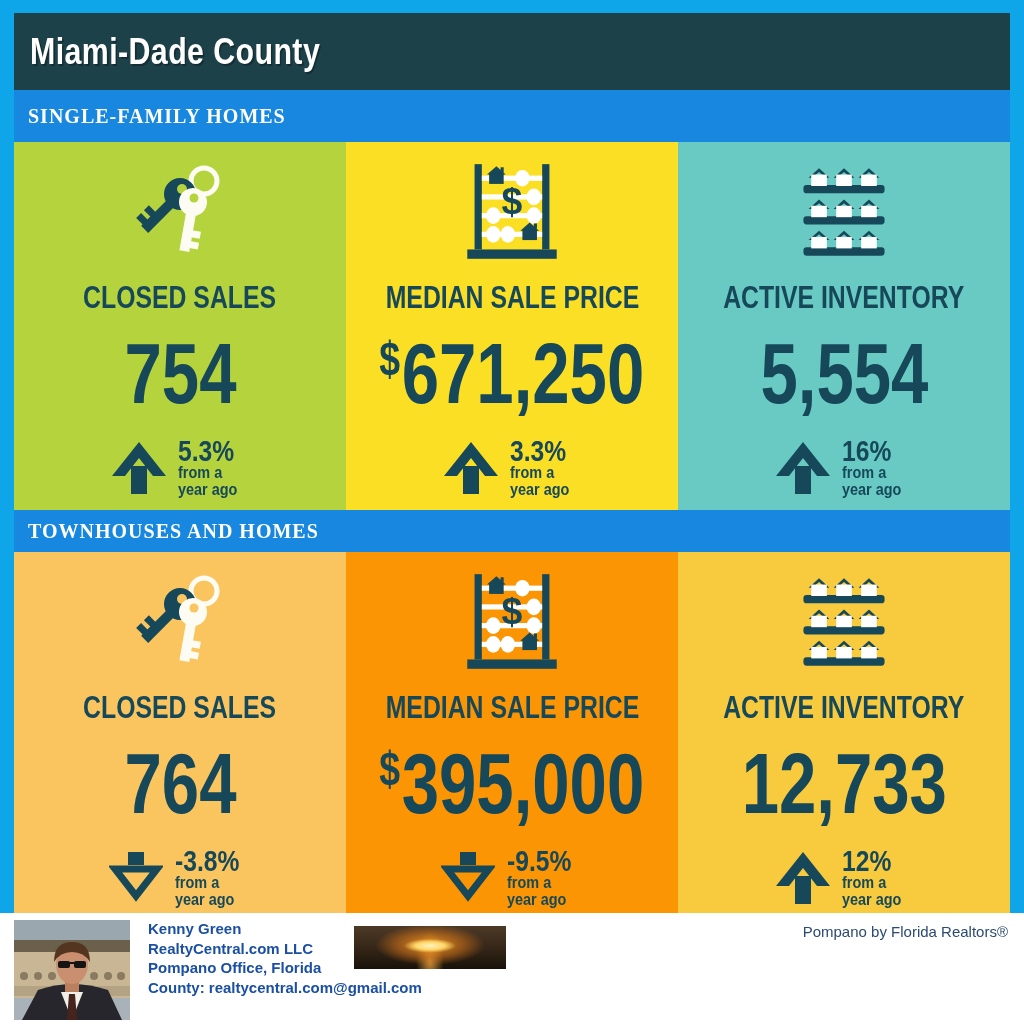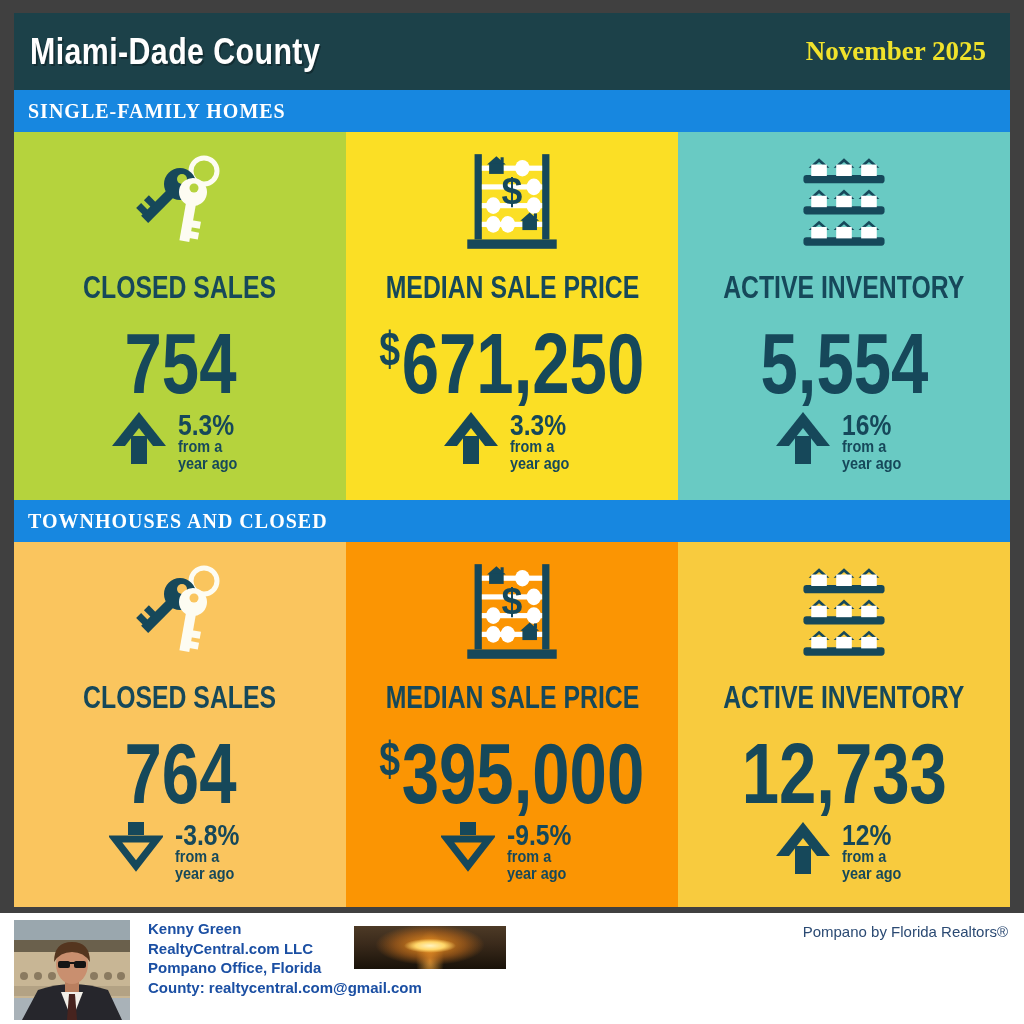--- a/index.html
+++ b/index.html
@@ -1,43 +1,43 @@
 <!DOCTYPE html>
 <html><head>
 <meta charset="utf-8">
 <style>
   html,body{margin:0;padding:0;background:#ffffff;}
   *{box-sizing:border-box;}
   body{font-family:"Liberation Sans",sans-serif;}
-  #canvas{position:relative;width:1024px;height:1024px;background:#404040;overflow:hidden;}
+  #canvas{position:relative;width:1024px;height:1024px;background:#0ea5e9;overflow:hidden;}
   .sheet{position:absolute;left:14px;top:13px;width:996px;}
 
   
   .hdr{height:77px;display:flex;align-items:center;justify-content:space-between;padding:0 24px 0 16px;}
   .hdr-title{color:#ffffff;font-weight:bold;font-size:37px;letter-spacing:.5px;
     transform:scaleX(.82);transform-origin:left center;white-space:nowrap;
     text-shadow:2px 2px 0 rgba(0,0,0,.30);}
   .hdr-date{font-family:"Liberation Serif",serif;font-weight:bold;font-size:27px;color:#f0e22b;white-space:nowrap;}
 
   
   .bar{display:flex;align-items:center;padding-left:14px;}
-  .bar1{height:42px;}
+  .bar1{height:52px;}
   .bar2{height:42px;}
   .bar-title{font-family:"Liberation Serif",serif;font-weight:bold;font-size:20px;color:#ffffff;letter-spacing:1px;white-space:nowrap;}
 
   
   .prow{display:flex;border-radius:18px;}
   .prow1 .panel{height:368px;}
   .prow2 .panel{height:365px;}
   .panel{width:332px;display:flex;flex-direction:column;align-items:center;color:#16485a;}
   .icon-wrap{margin-top:14px;height:112px;display:flex;align-items:center;justify-content:center;}
   .m-label{margin-top:14px;font-weight:bold;font-size:31px;line-height:1;transform:scaleX(.80);transform-origin:center;white-space:nowrap;}
   .m-value{margin-top:22px;font-weight:bold;font-size:86px;line-height:.9;transform:scaleX(.78);transform-origin:center;white-space:nowrap;}
   .m-value .cur{font-size:48px;vertical-align:28px;margin-right:2px;}
-  .m-change{margin-top:10px;display:flex;align-items:flex-start;}
+  .m-change{margin-top:26px;display:flex;align-items:flex-end;}
   .arrow{width:54px;height:56px;flex:0 0 auto;margin-right:12px;}
   .chg-text{display:flex;flex-direction:column;align-items:flex-start;transform:scaleX(.85);transform-origin:left top;}
   .chg-pct{font-weight:bold;font-size:29px;line-height:26px;}
   .chg-sub{font-weight:bold;font-size:17px;line-height:17px;}
 
   
   .footer{position:absolute;left:0;top:903px;width:1024px;height:121px;background:#ffffff;margin-top:10px;}
   .agent-photo{position:absolute;left:14px;top:7px;width:116px;height:100px;display:block;}
   .contact{position:absolute;left:148px;top:6px;font-weight:bold;font-size:15px;line-height:19.5px;}
   .logo-block{position:absolute;left:354px;top:8px;width:152px;}
@@ -126,21 +126,20 @@
       <polygon points="6,17 48,17 27,44" fill="none" stroke="currentColor" stroke-width="7"></polygon>
     </g>
   </defs>
 </svg>
 
 <div id="canvas">
   <div class="sheet">
 
     <div class="hdr" style="background: rgb(28, 65, 73); --bg: #1c4149;">
       <div class="hdr-title">Miami-Dade County</div>
-      <div class="hdr-date">November 2025</div>
     </div>
 
     <div class="bar bar1" style="background: rgb(23, 135, 224); --bg: #1787e0;">
       <span class="bar-title">SINGLE-FAMILY HOMES</span>
     </div>
 
     <div class="prow prow1">
 
       <div class="panel" style="background: rgb(181, 211, 61); --bg: #b5d33d;">
         <div class="icon-wrap">
@@ -197,21 +196,21 @@
           <div class="chg-text">
             <span class="chg-pct">16%</span>
             <span class="chg-sub">from a</span>
             <span class="chg-sub">year ago</span>
           </div>
         </div>
       </div>
     </div>
 
     <div class="bar bar2" style="background: rgb(23, 135, 224); --bg: #1787e0;">
-      <span class="bar-title">TOWNHOUSES AND CLOSED</span>
+      <span class="bar-title">TOWNHOUSES AND HOMES</span>
     </div>
 
     <div class="prow prow2">
 
       <div class="panel" style="background: rgb(250, 197, 94); --bg: #fac55e;">
         <div class="icon-wrap">
           <svg width="106" height="100" viewBox="0 0 100 100">
               <use href="#icon-keys"></use>
             </svg>
         </div>

